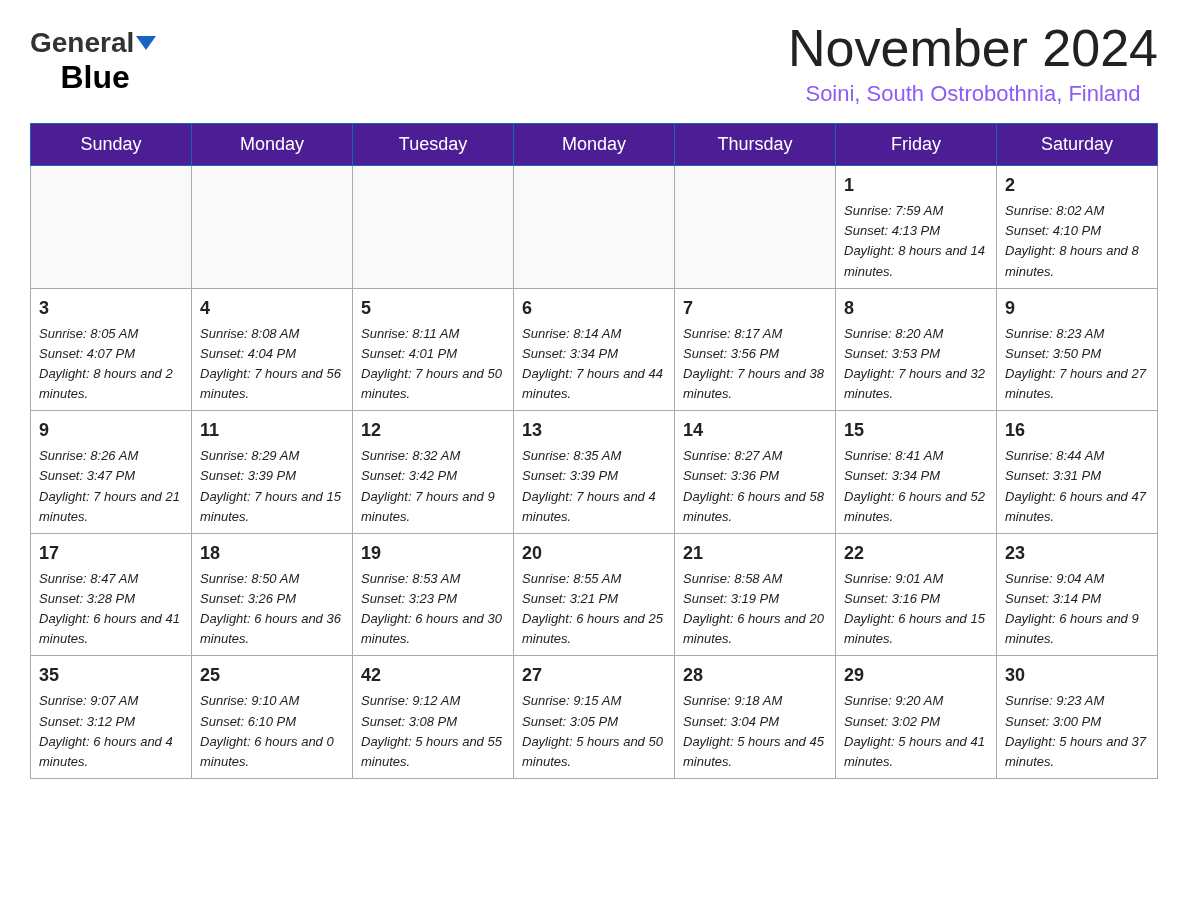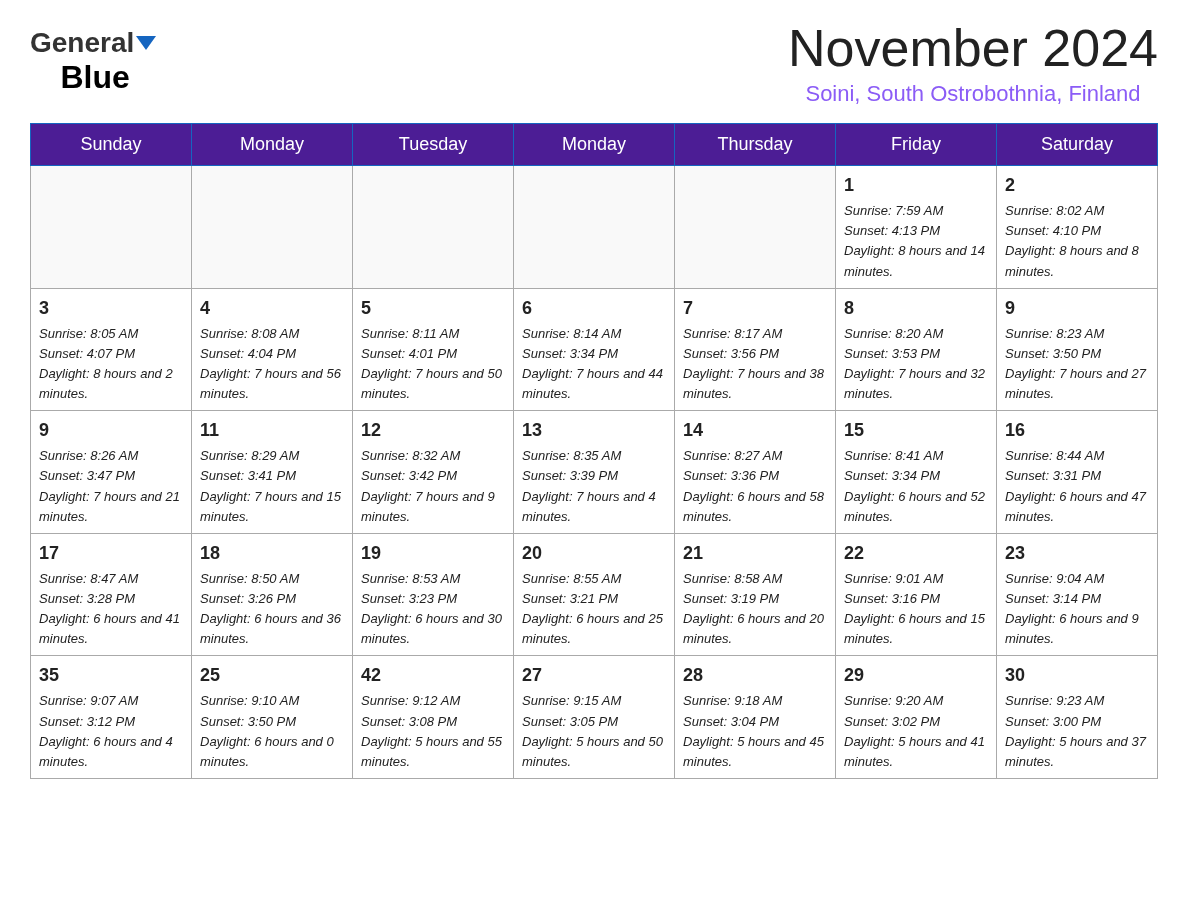--- a/index.html
+++ b/index.html
@@ -210,21 +210,21 @@
         <td>
           <span class="day-num">9</span>
           <div class="day-info">Sunrise: 8:26 AM
 Sunset: 3:47 PM
 Daylight: 7 hours
 and 21 minutes.</div>
         </td>
         <td>
           <span class="day-num">11</span>
           <div class="day-info">Sunrise: 8:29 AM
-Sunset: 3:41 PM
+Sunset: 3:39 PM
 Daylight: 7 hours
 and 15 minutes.</div>
         </td>
         <td>
           <span class="day-num">12</span>
           <div class="day-info">Sunrise: 8:32 AM
 Sunset: 3:42 PM
 Daylight: 7 hours
 and 9 minutes.</div>
         </td>
@@ -312,21 +312,21 @@
         <td>
           <span class="day-num">35</span>
           <div class="day-info">Sunrise: 9:07 AM
 Sunset: 3:12 PM
 Daylight: 6 hours
 and 4 minutes.</div>
         </td>
         <td>
           <span class="day-num">25</span>
           <div class="day-info">Sunrise: 9:10 AM
-Sunset: 3:50 PM
+Sunset: 6:10 PM
 Daylight: 6 hours
 and 0 minutes.</div>
         </td>
         <td>
           <span class="day-num">42</span>
           <div class="day-info">Sunrise: 9:12 AM
 Sunset: 3:08 PM
 Daylight: 5 hours
 and 55 minutes.</div>
         </td>

